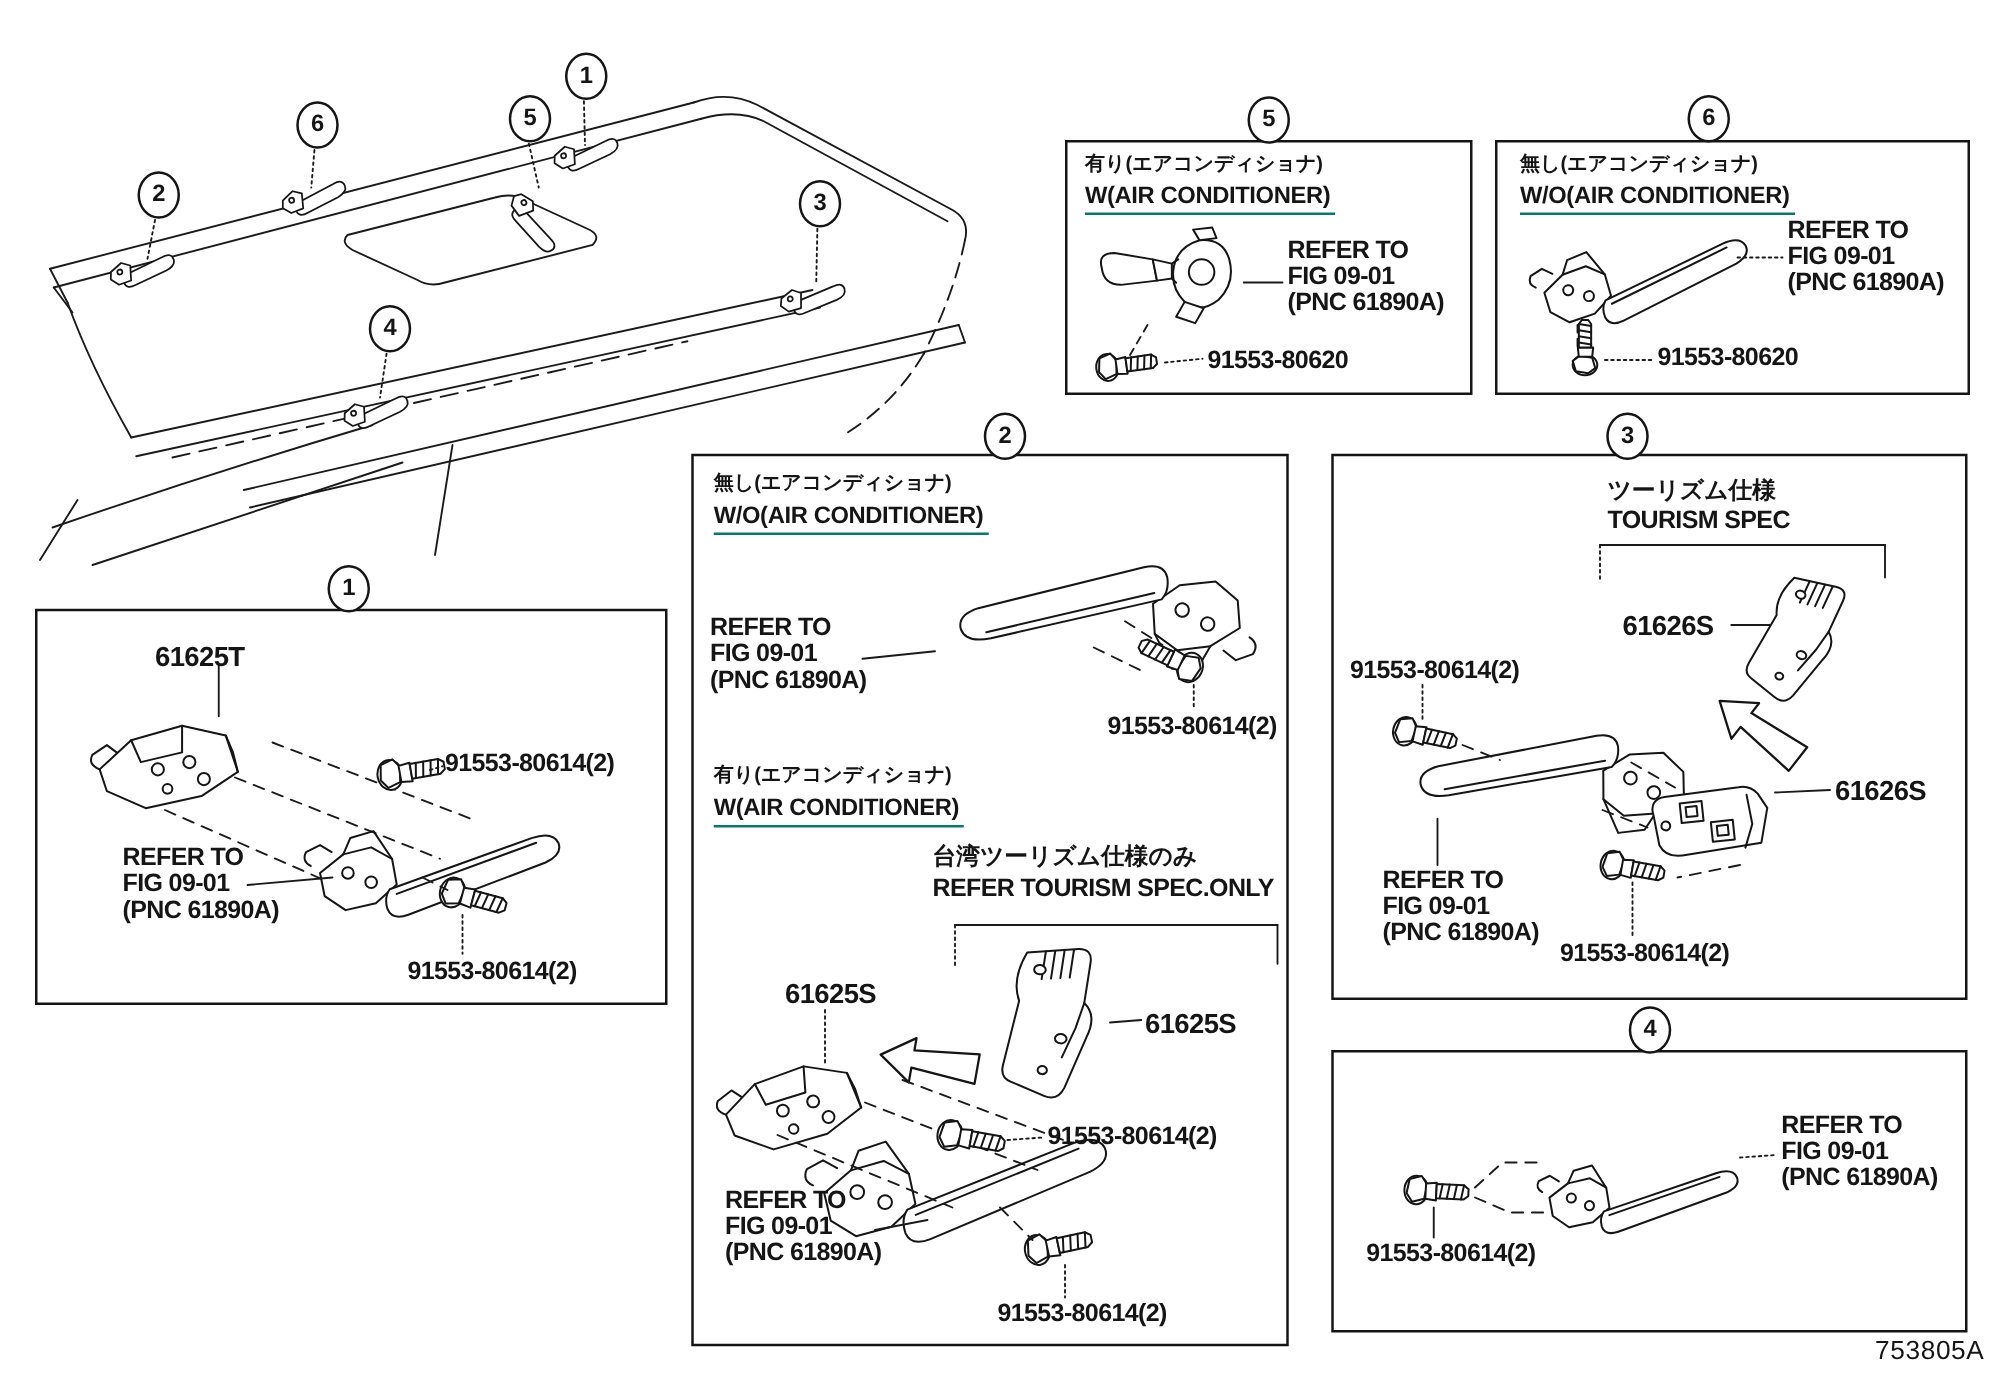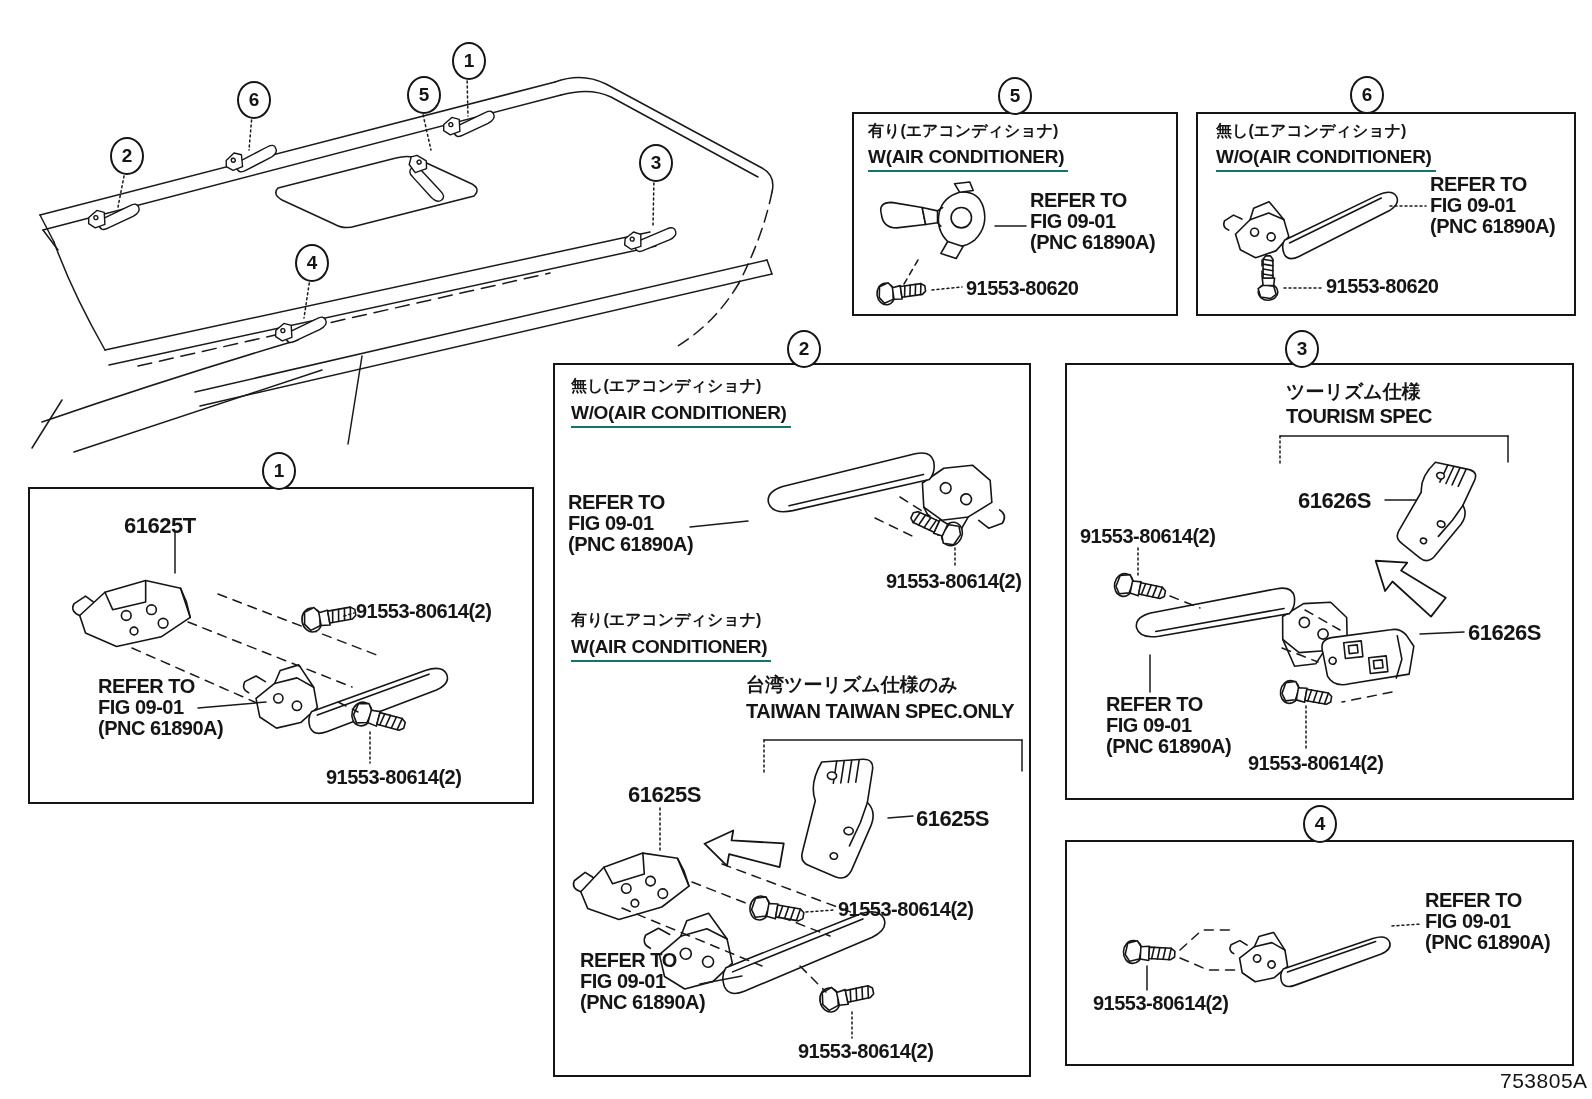--- a/index.html
+++ b/index.html
@@ -289,21 +289,21 @@
 
   <div class="lbl hdr-jp" style="left:571px;top:376px;">無し(エアコンディショナ)</div>
   <div class="lbl hdr-en" style="left:571px;top:402px;">W/O(AIR CONDITIONER)</div>
   <div class="lbl note" style="left:568px;top:492px;">REFER TO
 FIG 09-01
 (PNC 61890A)</div>
   <div class="lbl pn" style="left:886px;top:570px;">91553-80614(2)</div>
   <div class="lbl hdr-jp" style="left:571px;top:610px;">有り(エアコンディショナ)</div>
   <div class="lbl hdr-en" style="left:571px;top:636px;">W(AIR CONDITIONER)</div>
   <div class="lbl cap-jp" style="left:746px;top:672px;">台湾ツーリズム仕様のみ</div>
-  <div class="lbl cap-en" style="left:746px;top:700px;">TAIWAN TAIWAN SPEC.ONLY</div>
+  <div class="lbl cap-en" style="left:746px;top:700px;">REFER TOURISM SPEC.ONLY</div>
   <div class="lbl pn-lg" style="left:628px;top:782px;">61625S</div>
   <div class="lbl pn-lg" style="left:916px;top:806px;">61625S</div>
   <div class="lbl pn" style="left:838px;top:898px;">91553-80614(2)</div>
   <div class="lbl note" style="left:580px;top:950px;">REFER TO
 FIG 09-01
 (PNC 61890A)</div>
   <div class="lbl pn" style="left:798px;top:1040px;">91553-80614(2)</div>
 
   <div class="lbl cap-jp" style="left:1286px;top:379px;text-align:center;">ツーリズム仕様</div>
   <div class="lbl cap-en" style="left:1286px;top:405px;">TOURISM SPEC</div>

